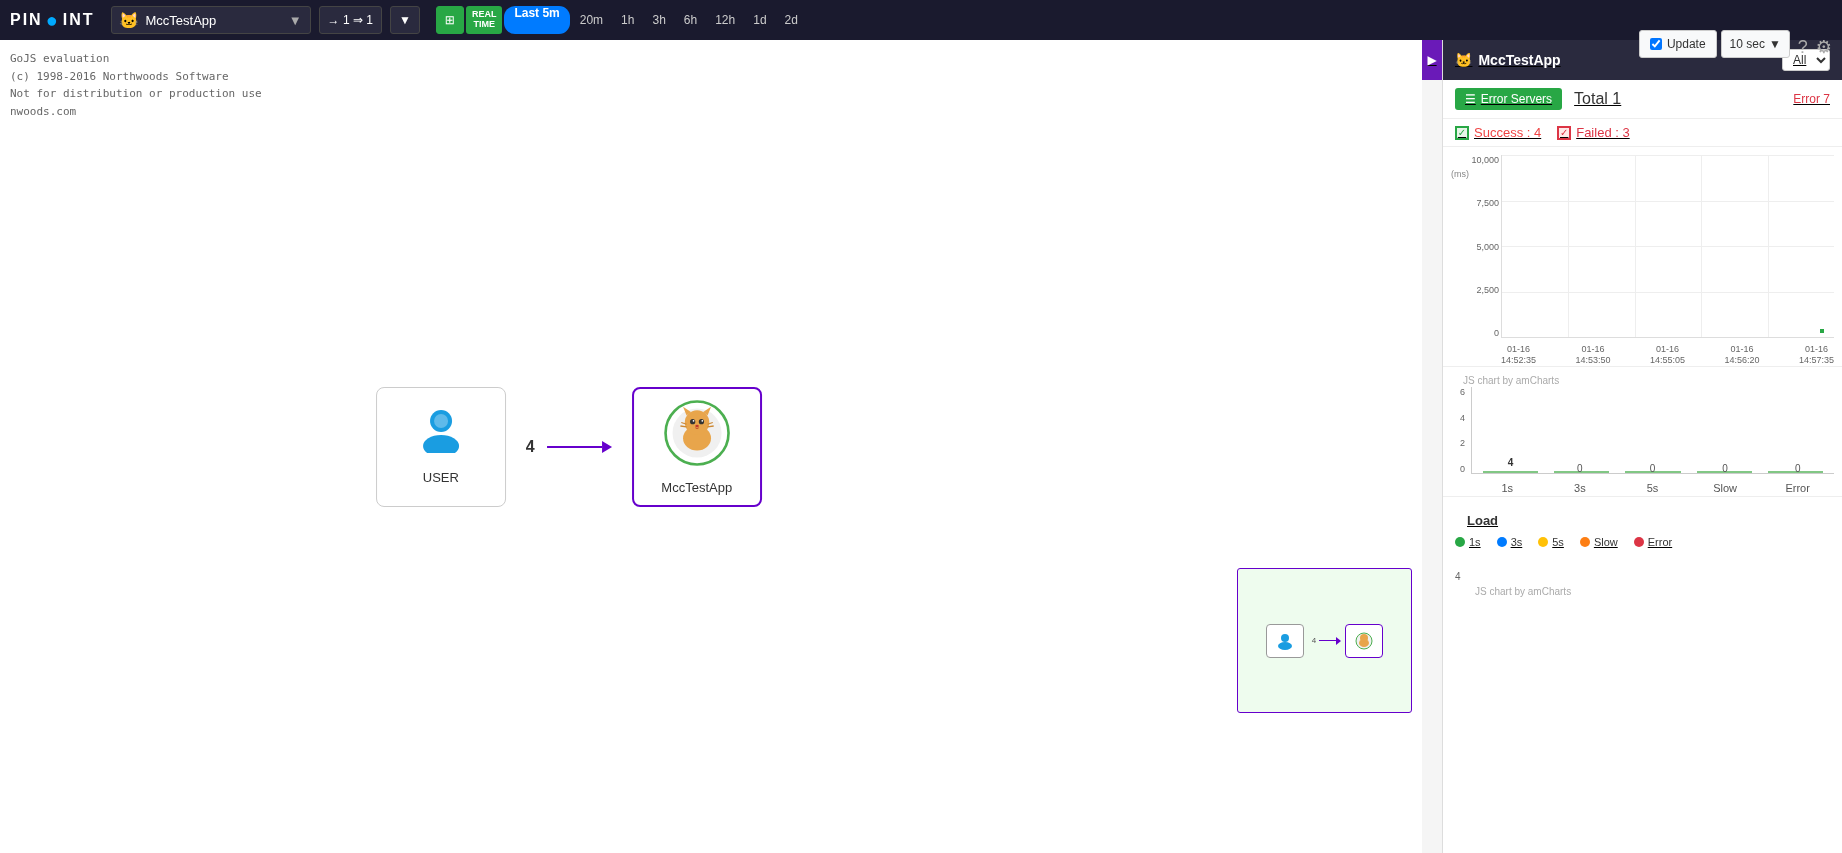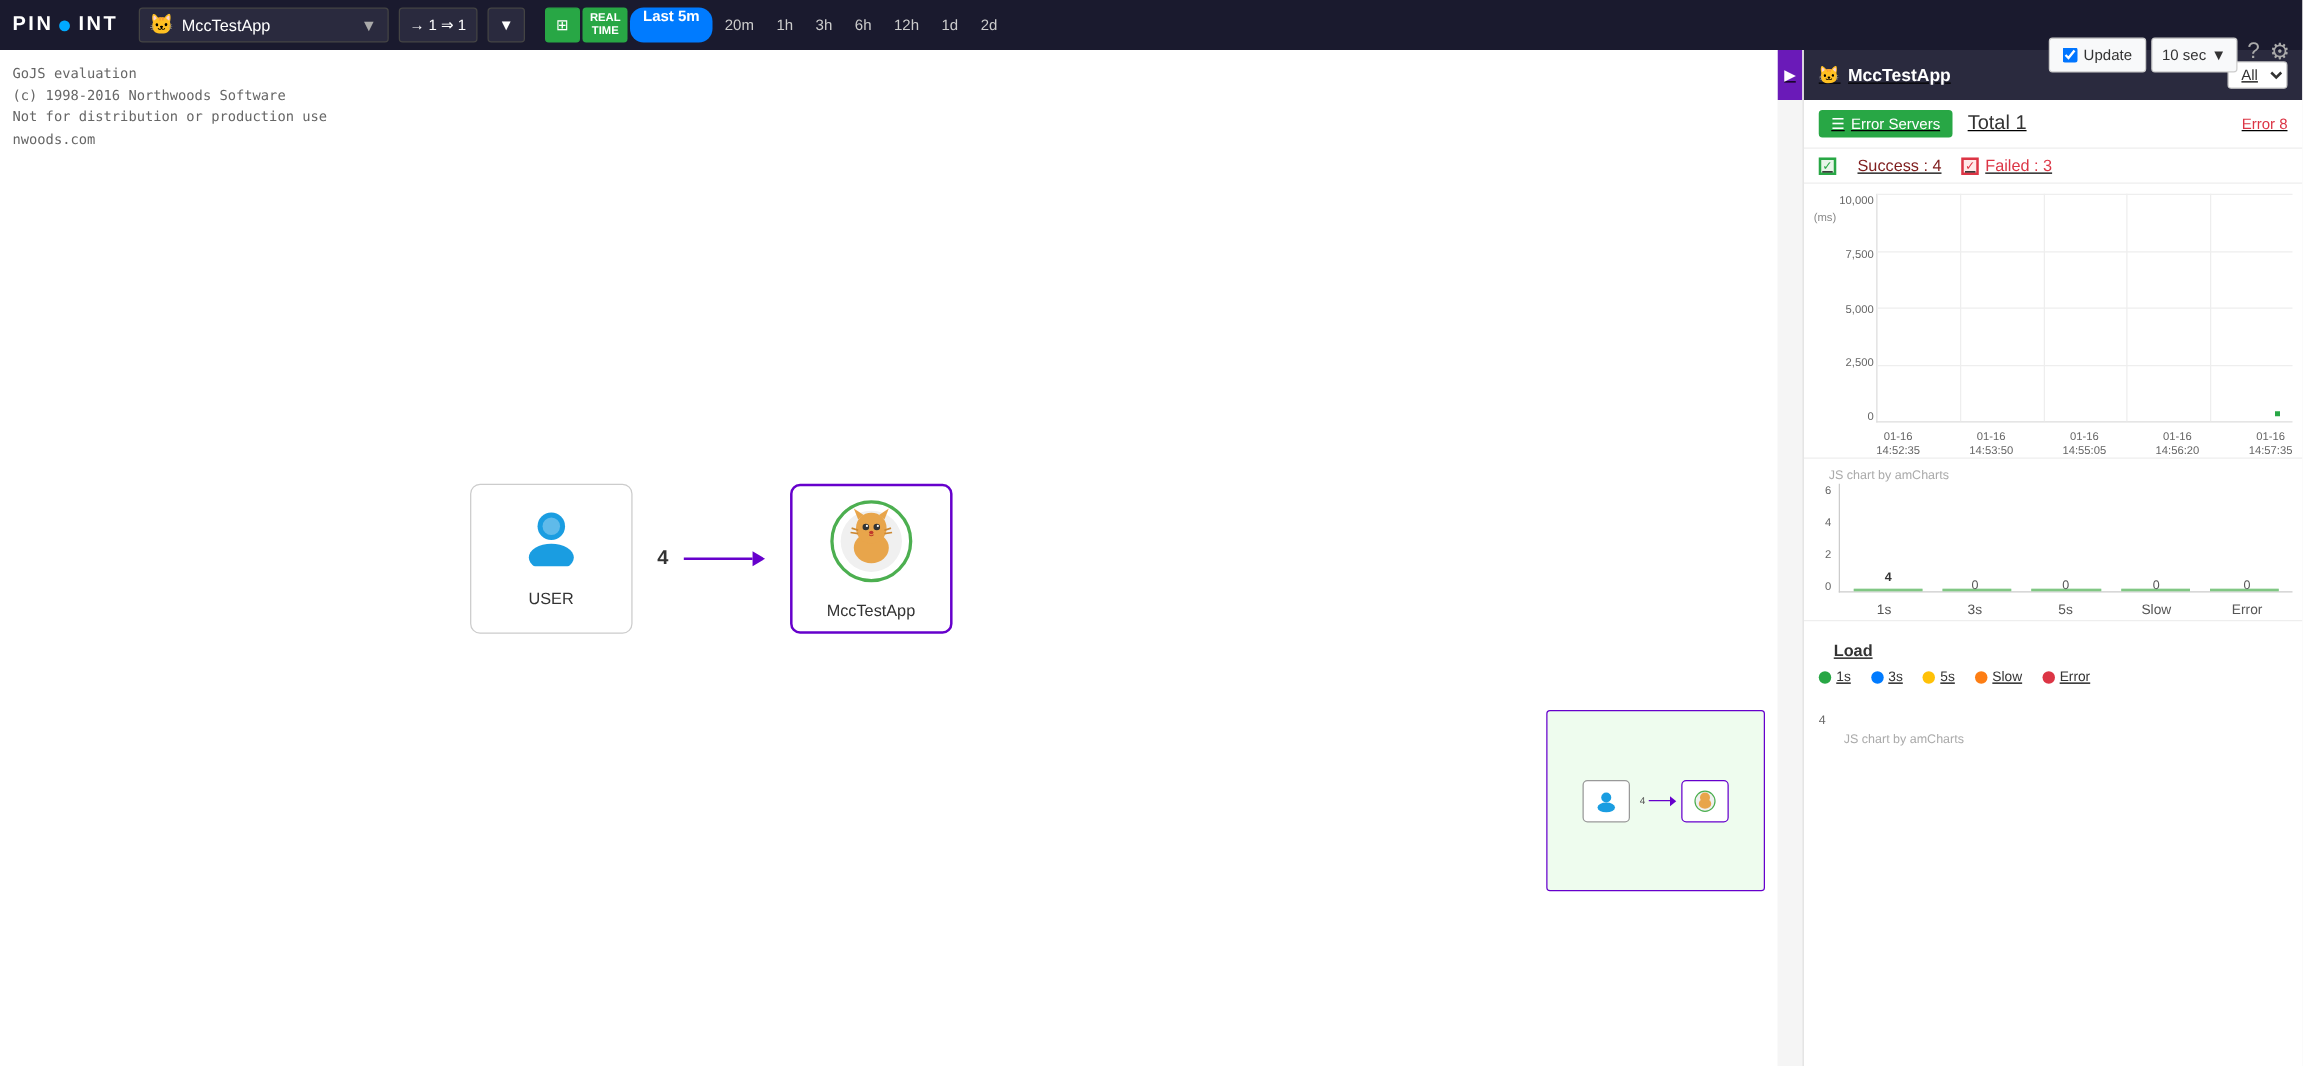--- a/index.html
+++ b/index.html
@@ -364,21 +364,21 @@
       display: flex;
       align-items: center;
       justify-content: center;
     }
     .stat-checkbox-failed {
       border-color: #dc3545;
       background: #ffeaea;
     }
     .stat-checkmark { font-size: 10px; color: #28a745; }
     .stat-checkmark-failed { font-size: 10px; color: #dc3545; }
-    .stat-success { color: #7f1d1d; font-weight: 500; margin-left: 12px; }
+    .stat-success { color: #ef4444; font-weight: 500; }
     .stat-failed { color: #dc3545; font-weight: 500; }
 
     
     .chart-container {
       padding: 8px 12px 4px;
       border-bottom: 1px solid #eee;
       position: relative;
       height: 220px;
     }
 
@@ -495,21 +495,21 @@
     </div>
     <button class="time-btn-inactive"><span>20m</span></button>
     <button class="time-btn-inactive"><span>1h</span></button>
     <button class="time-btn-inactive"><span>3h</span></button>
     <button class="time-btn-inactive"><span>6h</span></button>
     <button class="time-btn-inactive"><span>12h</span></button>
     <button class="time-btn-inactive"><span>1d</span></button>
     <button class="time-btn-inactive"><span>2d</span></button>
   </div>
 
-  <div style="margin-left: auto; display:flex; align-items:flex-start; gap:4px;margin-top:47px;">
+  <div style="margin-left: auto; display:flex; align-items:flex-end; gap:4px;margin-top:47px;">
     <div class="update-btn">
       <input type="checkbox" checked="" style="width: 12px; height: 12px;">
       <span>Update</span>
     </div>
     <div class="sec-select">
       <span>10 sec</span>
       <span>▼</span>
     </div>
     <span class="help-icon">?</span>
     <span class="settings-icon">⚙</span>
@@ -618,21 +618,21 @@
         <option>All</option>
       </select>
     </div>
 
     <div class="panel-toolbar">
       <button class="view-servers-btn">
         <span>☰</span>
         <span>Error Servers</span>
       </button>
       <span class="total-info">Total 1</span>
-      <span class="error-info">Error 8</span>
+      <span class="error-info">Error 7</span>
     </div>
 
     <div class="stats-row">
       <div class="stat-item">
         <div class="stat-checkbox">
           <span class="stat-checkmark">✓</span>
         </div>
         <span class="stat-success">Success : 4</span>
       </div>
       <div class="stat-item">

